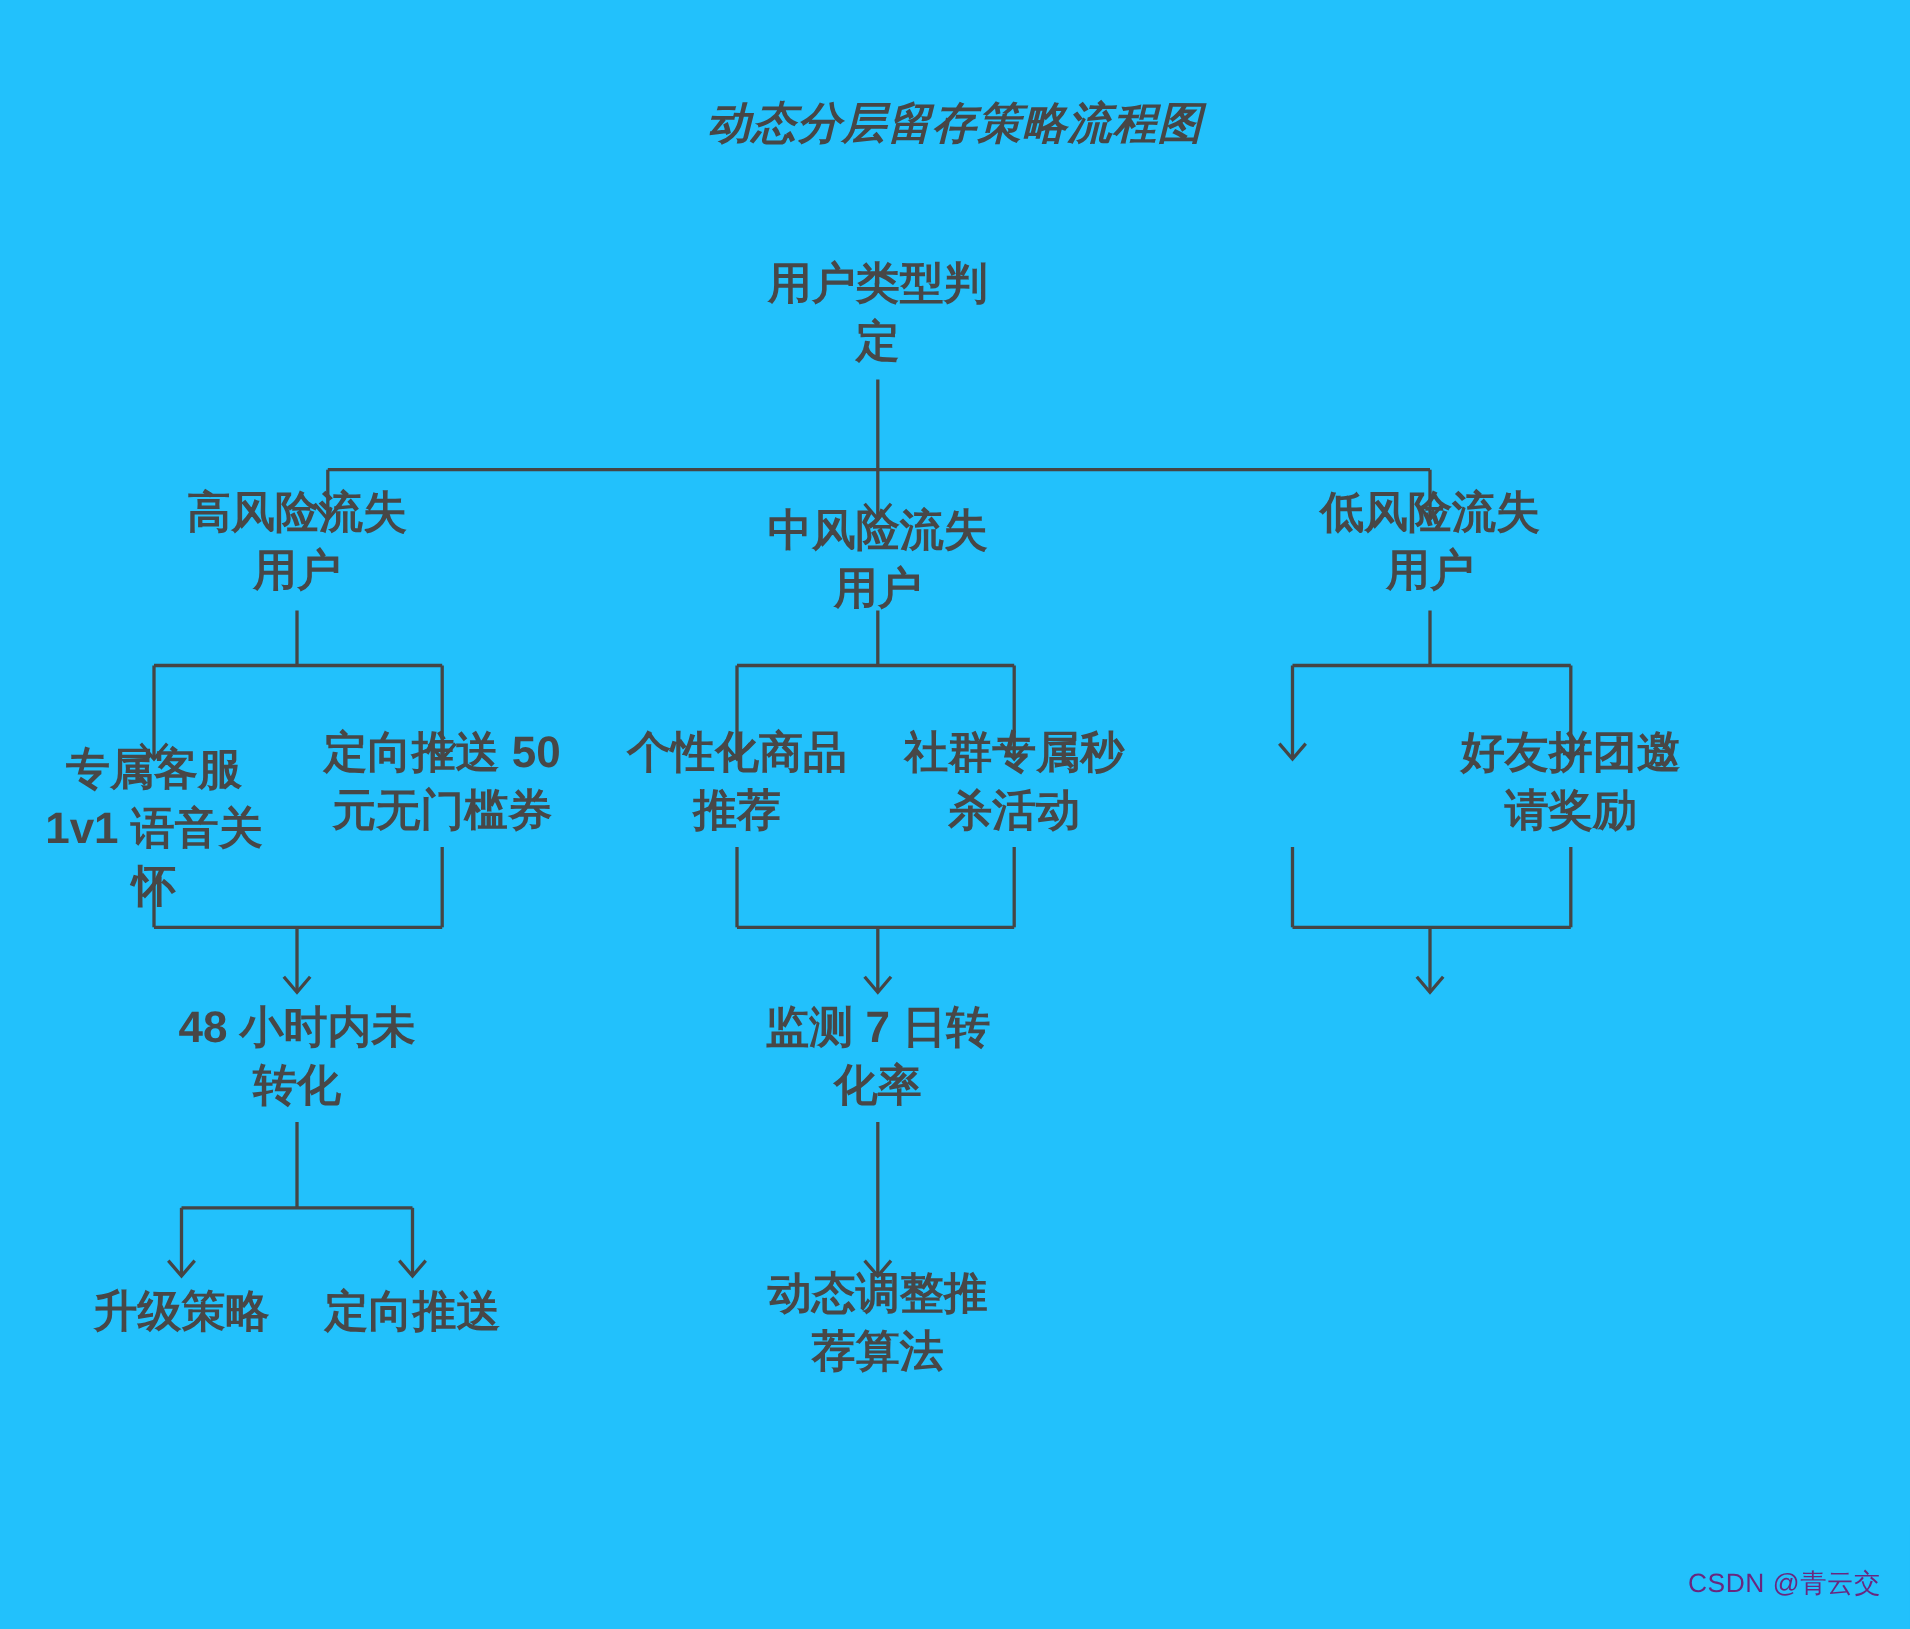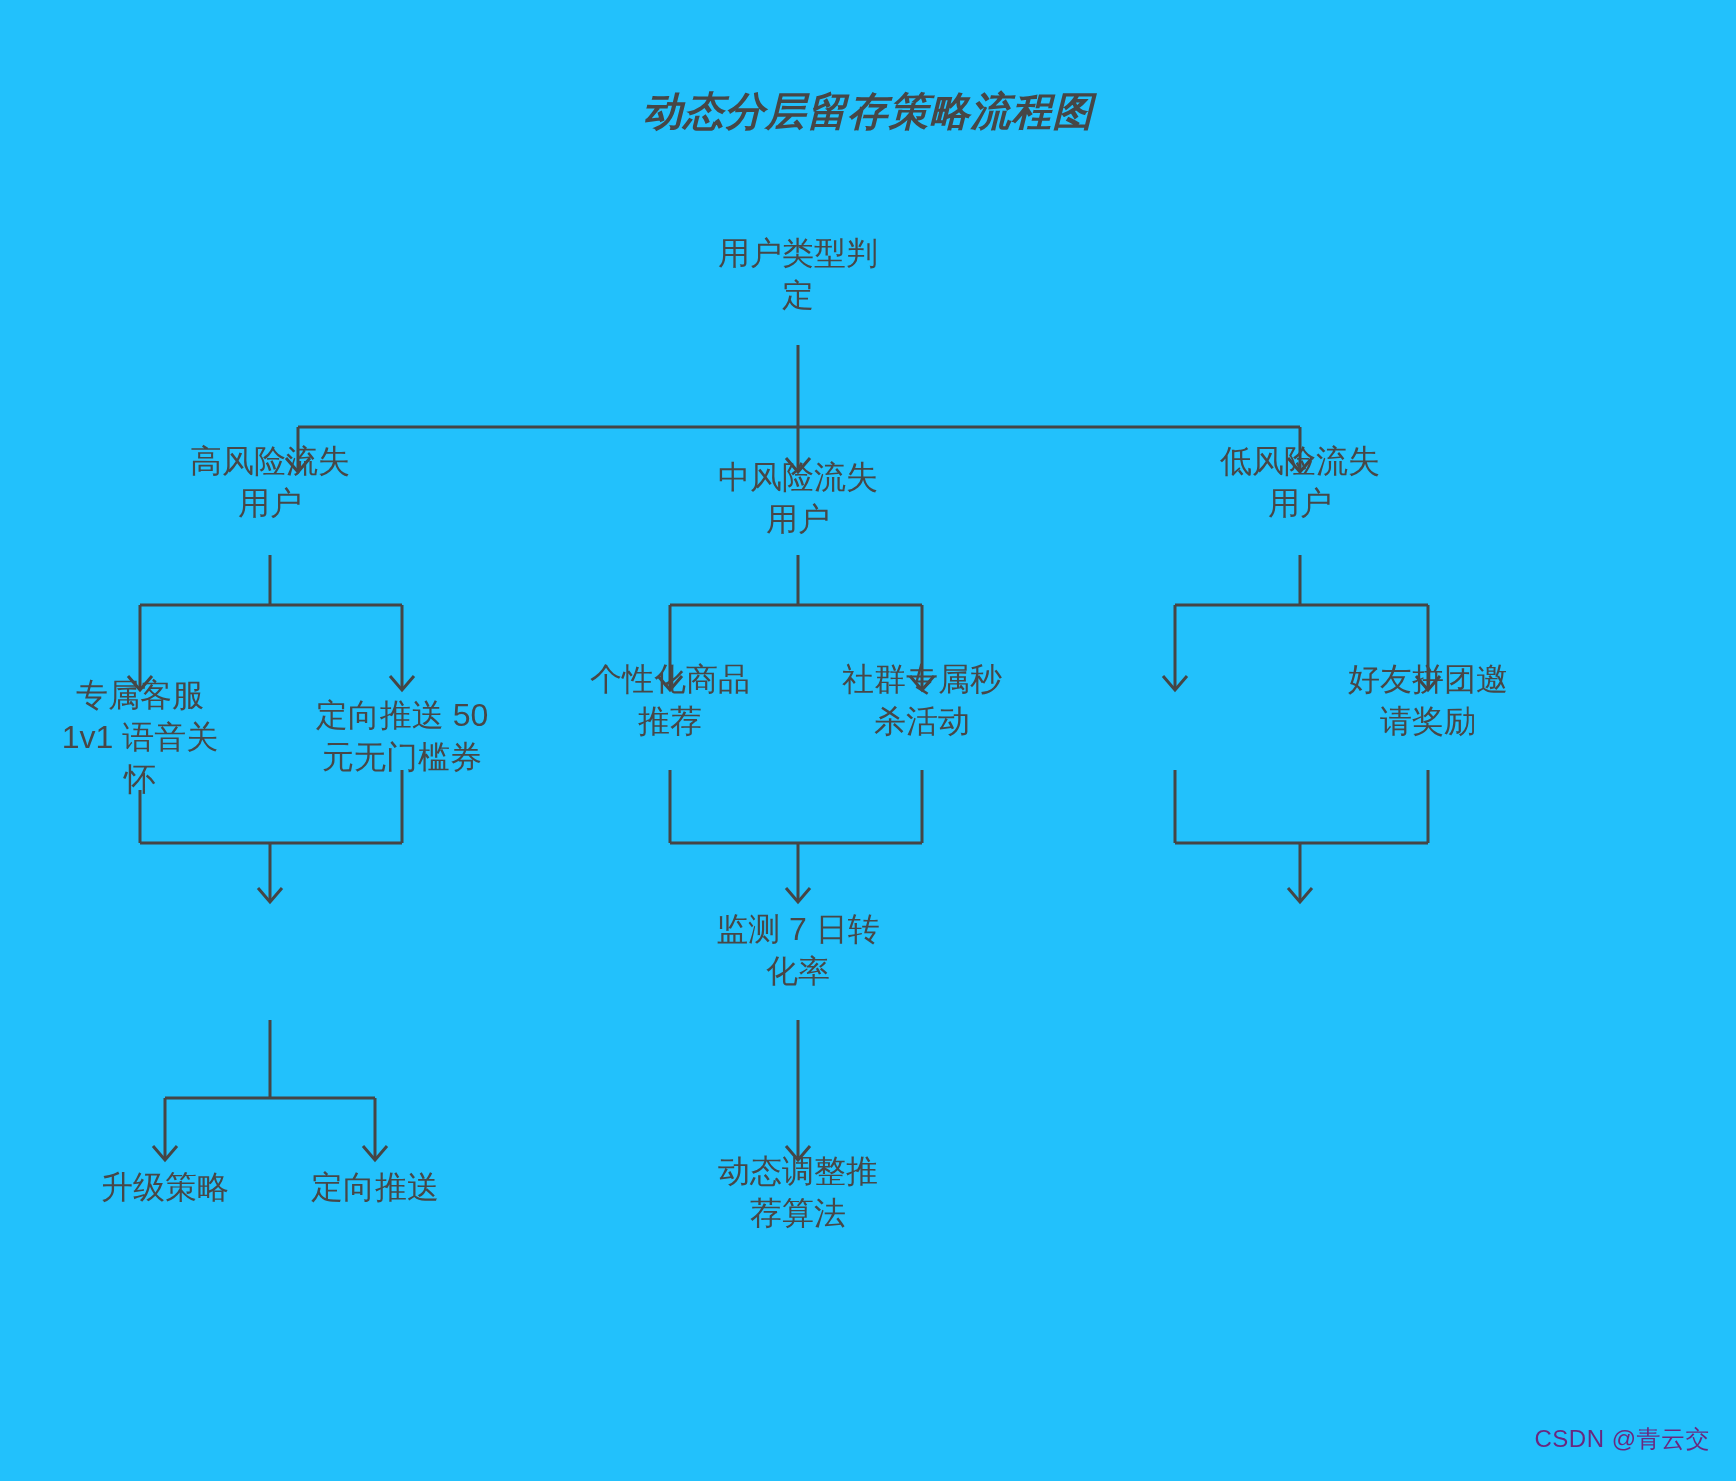--- a/index.html
+++ b/index.html
@@ -35,25 +35,25 @@
     font-size: 40px;
     font-weight: bold;
     color: #464646;
     letter-spacing: 1px;
     white-space: pre;
     font-style: italic;
   }
   .node-label {
     position: absolute;
     color: #474747;
-    font-size: 32px;
+    font-size: 40px;
     line-height: 1.32;
     text-align: center;
     white-space: pre-line;
-    font-weight: normal;
+    font-weight: bold;
   }
   .watermark {
     position: absolute;
     right: 26px;
     bottom: 26px;
     color: #701a75;
     opacity: 0.92;
     font-size: 24px;
     letter-spacing: 0.5px;
     white-space: pre;
@@ -159,29 +159,31 @@
   <div class="node-label" style="left:140px; top:440px; width:260px;">高风险流失
 用户</div>
   <div class="node-label" style="left:668px; top:456px; width:260px;">中风险流失
 用户</div>
   <div class="node-label" style="left:1170px; top:440px; width:260px;">低风险流失
 用户</div>
 
   <div class="node-label" style="left:30px; top:674px; width:220px;">专属客服
 1v1 语音关
 怀</div>
-  <div class="node-label" style="left:281px; top:694px; width:242px;">定向推送 50
+  <div class="node-label" style="left:281px; top:658px; width:242px;">定向推送 50
 元无门槛券</div>
   <div class="node-label" style="left:560px; top:658px; width:220px;">个性化商品
 推荐</div>
   <div class="node-label" style="left:812px; top:658px; width:220px;">社群专属秒
 杀活动</div>
   <div class="node-label" style="left:1318px; top:658px; width:220px;">好友拼团邀
 请奖励</div>
 
+  <div class="node-label" style="left:145px; top:908px; width:250px;">48 小时内未
+转化</div>
   <div class="node-label" style="left:675px; top:908px; width:246px;">监测 7 日转
 化率</div>
 
   <div class="node-label" style="left:55px; top:1166px; width:220px;">升级策略</div>
   <div class="node-label" style="left:265px; top:1166px; width:220px;">定向推送</div>
   <div class="node-label" style="left:688px; top:1150px; width:220px;">动态调整推
 荐算法</div>
 
   <div class="watermark">CSDN @青云交</div>
 </div>

